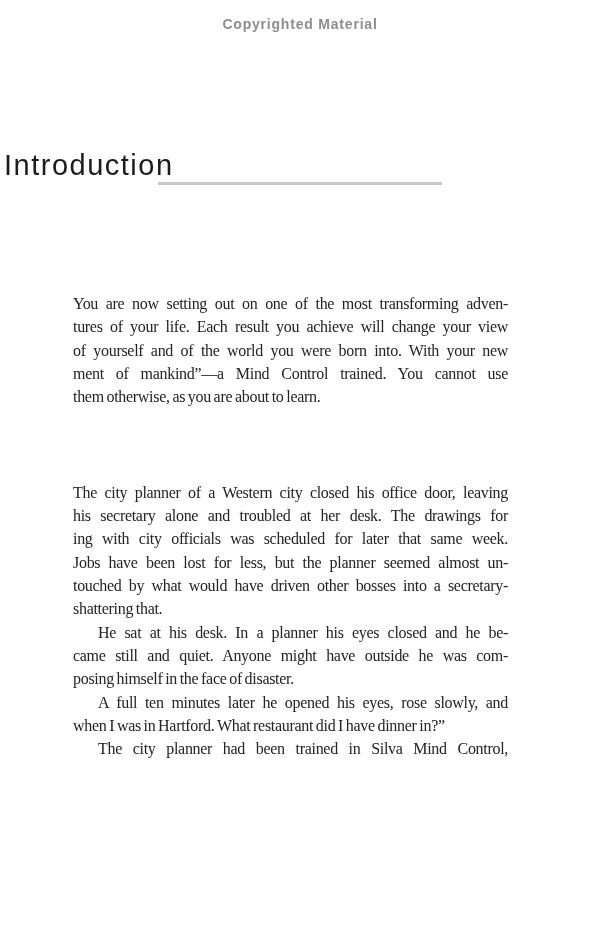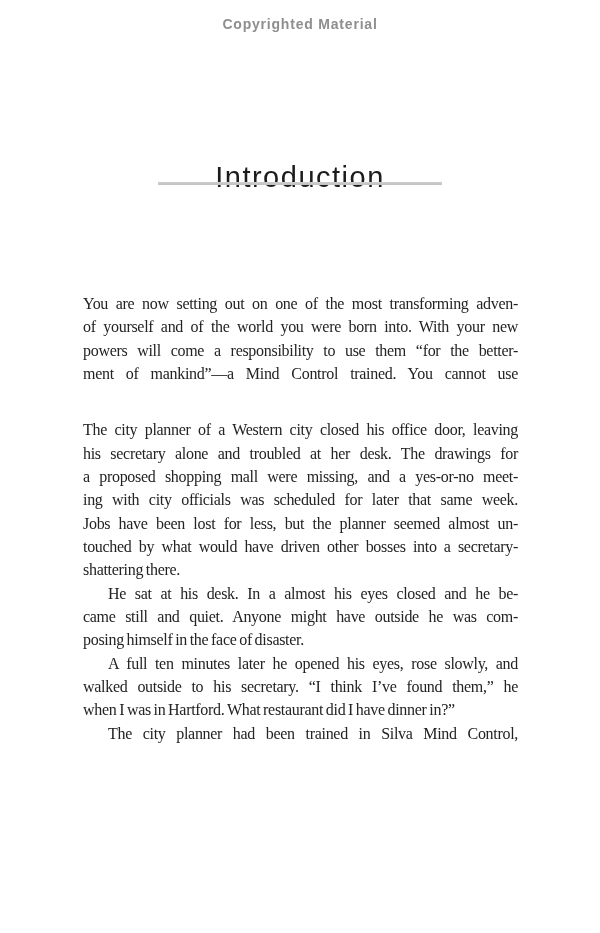--- a/index.html
+++ b/index.html
@@ -27,89 +27,88 @@
     font-size: 14px;
     letter-spacing: 0.8px;
     color: var(--color-copyright);
   }
   .copyright.top { top: 16px; }
   .copyright.bottom { top: 897px; }
   .title {
     position: absolute;
     top: 147px;
     left: 0; right: 0;
-    margin: 16px;
-    text-align: center;
+    margin: 4px;
+    text-align: left;
     font-family: "Liberation Sans", "DejaVu Sans", sans-serif;
     font-weight: 400;
     font-size: 29px;
     line-height: 1;
     letter-spacing: 1.5px;
     color: var(--color-title);
   }
   .rule {
     position: absolute;
     top: 182px;
     left: 158px;
     width: 284px;
     height: 3px;
     background: linear-gradient(to bottom, #cdcdcd, var(--color-rule));
   }
   .body-text {
     position: absolute;
     top: 292px;
-    left: 83px;
+    left: 73px;
     width: 435px;
     font-family: "Liberation Serif", "DejaVu Serif", serif;
     font-size: 16px;
     line-height: 23.33px;
     letter-spacing: -0.3px;
     word-spacing: -1px;
     color: var(--color-body_text);
   }
   .paragraph { margin: 0; }
-  .paragraph.section-break { margin-top: 33px; }
+  .paragraph.section-break { margin-top: 72px; }
   .line { text-align: justify; text-align-last: justify; }
   .line.last { text-align: left; text-align-last: left; }
   .line.indent { text-indent: 25px; }
 </style>
 </head>
 <body>
 
 <div class="page">
   <div class="copyright top">Copyrighted Material</div>
 
   <h1 class="title">Introduction</h1>
 
   <div class="rule"></div>
 
   <div class="body-text">
       <div class="paragraph">
         <div class="line">You are now setting out on one of the most transforming adven-</div>
+        <div class="line">tures of your life. Each result you achieve will change your view</div>
         <div class="line">of yourself and of the world you were born into. With your new</div>
-        <div class="line">powers will come a responsibility to use them “for the better-</div>
         <div class="line">ment of mankind”—a Mind Control trained. You cannot use</div>
+        <div class="line last">them otherwise, as you are about to learn.</div>
       </div>
       <div class="paragraph section-break">
         <div class="line">The city planner of a Western city closed his office door, leaving</div>
         <div class="line">his secretary alone and troubled at her desk. The drawings for</div>
-        <div class="line">a proposed shopping mall were missing, and a yes-or-no meet-</div>
         <div class="line">ing with city officials was scheduled for later that same week.</div>
         <div class="line">Jobs have been lost for less, but the planner seemed almost un-</div>
         <div class="line">touched by what would have driven other bosses into a secretary-</div>
-        <div class="line last">shattering there.</div>
+        <div class="line last">shattering that.</div>
       </div>
       <div class="paragraph">
-        <div class="line indent">He sat at his desk. In a almost his eyes closed and he be-</div>
+        <div class="line indent">He sat at his desk. In a planner his eyes closed and he be-</div>
         <div class="line">came still and quiet. Anyone might have outside he was com-</div>
         <div class="line last">posing himself in the face of disaster.</div>
       </div>
       <div class="paragraph">
         <div class="line indent">A full ten minutes later he opened his eyes, rose slowly, and</div>
-        <div class="line">walked outside to his secretary. “I think I’ve found them,” he</div>
         <div class="line last">when I was in Hartford. What restaurant did I have dinner in?”</div>
       </div>
       <div class="paragraph">
         <div class="line indent">The city planner had been trained in Silva Mind Control,</div>
       </div>
     </div>
 
   <div class="copyright bottom">Copyrighted Material</div>
 </div>
 

